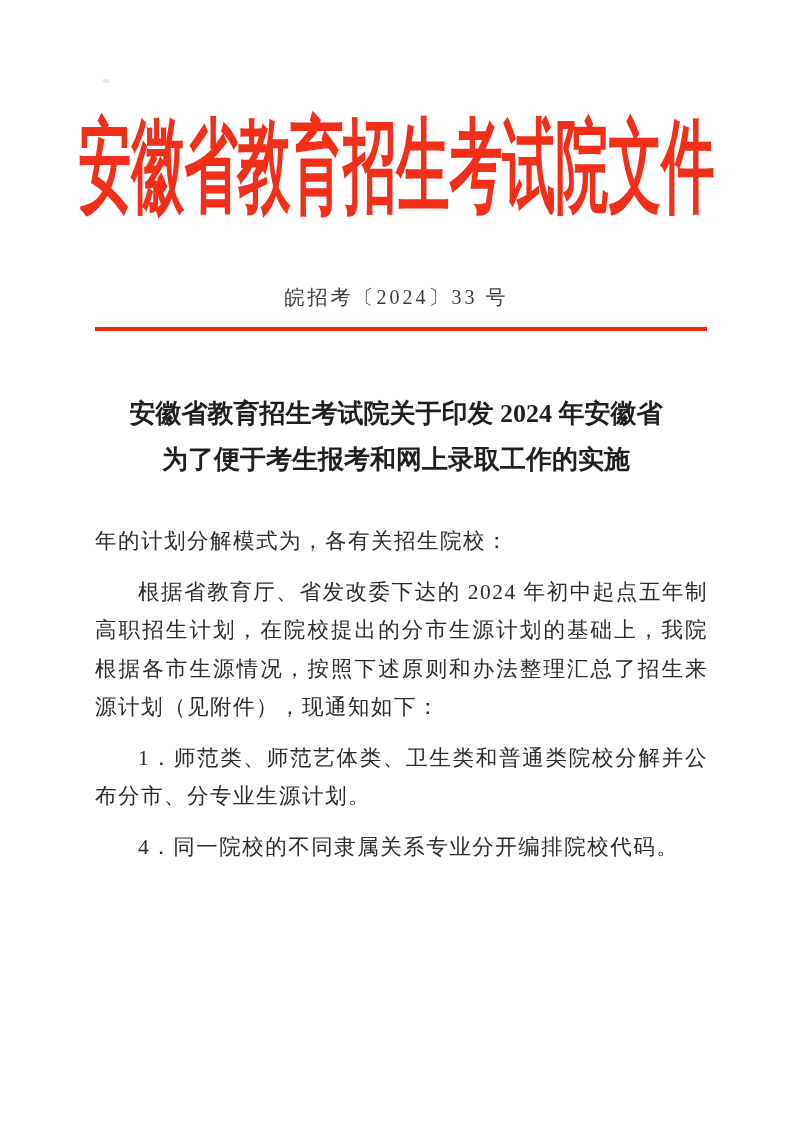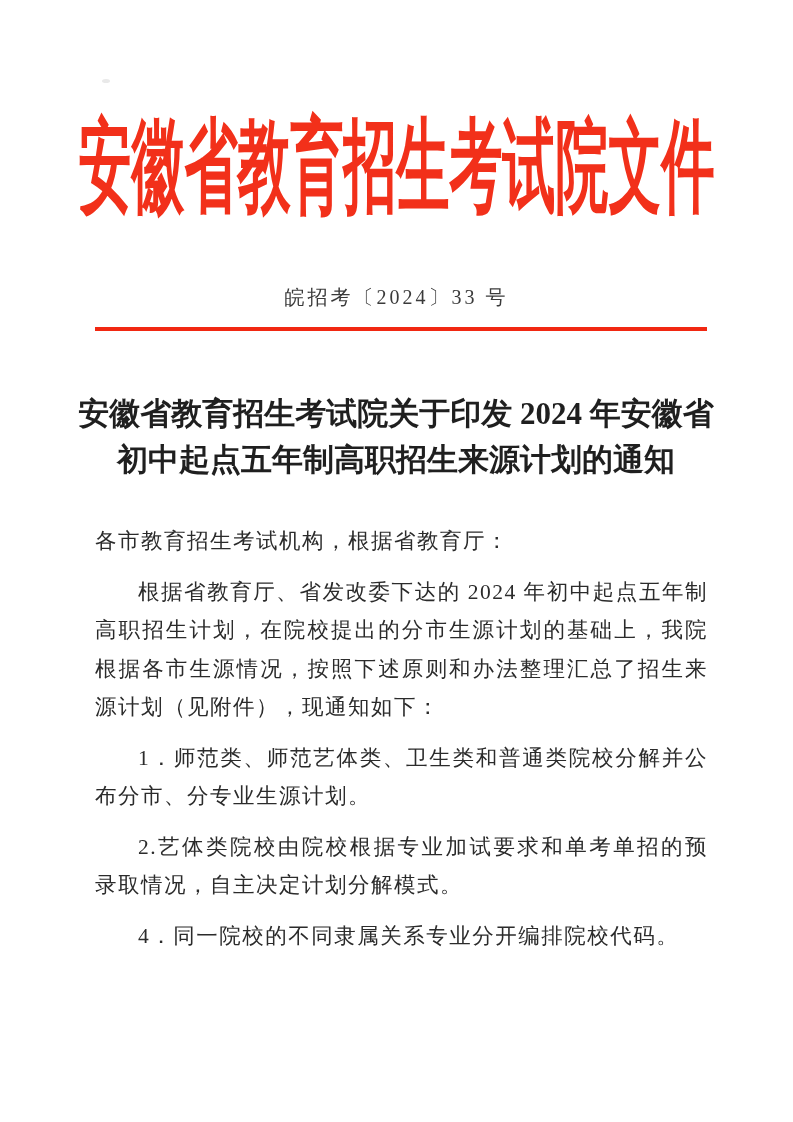--- a/index.html
+++ b/index.html
@@ -60,21 +60,21 @@
     background: #f12812;
   }
 
   
   .doc-title {
     position: absolute;
     top: 391px;
     left: 46px;
     width: 700px;
     text-align: center;
-    font-size: 31px;
+    font-size: 26px;
     font-weight: bold;
     color: #1f1f1f;
     line-height: 46px;
     font-family: "Liberation Serif", serif;
   }
 
   
   .doc-body {
     position: absolute;
     top: 522px;
@@ -111,24 +111,23 @@
   <div class="banner">
     <div class="banner-text">安徽省教育招生考试院文件</div>
   </div>
 
   <div class="doc-number">皖招考〔2024〕33 号</div>
 
   <div class="red-rule"></div>
 
   <div class="doc-title">
     <div>安徽省教育招生考试院关于印发 2024 年安徽省</div>
-    <div>初中起点五年制高职招生来源计划的通知</div>
+    <div>为了便于考生报考和网上录取工作的实施</div>
   </div>
 
   <div class="doc-body">
-    <p>各市教育招生考试机构，根据省教育厅：</p>
+    <p>年的计划分解模式为，各有关招生院校：</p>
     <p class="indent">根据省教育厅、省发改委下达的 2024 年初中起点五年制高职招生计划，在院校提出的分市生源计划的基础上，我院根据各市生源情况，按照下述原则和办法整理汇总了招生来源计划（见附件），现通知如下：</p>
     <p class="indent">1．师范类、师范艺体类、卫生类和普通类院校分解并公布分市、分专业生源计划。</p>
-    <p class="indent">2.艺体类院校由院校根据专业加试要求和单考单招的预录取情况，自主决定计划分解模式。</p>
     <p class="indent">4．同一院校的不同隶属关系专业分开编排院校代码。</p>
   </div>
 
 </div>
 
 </body></html>

